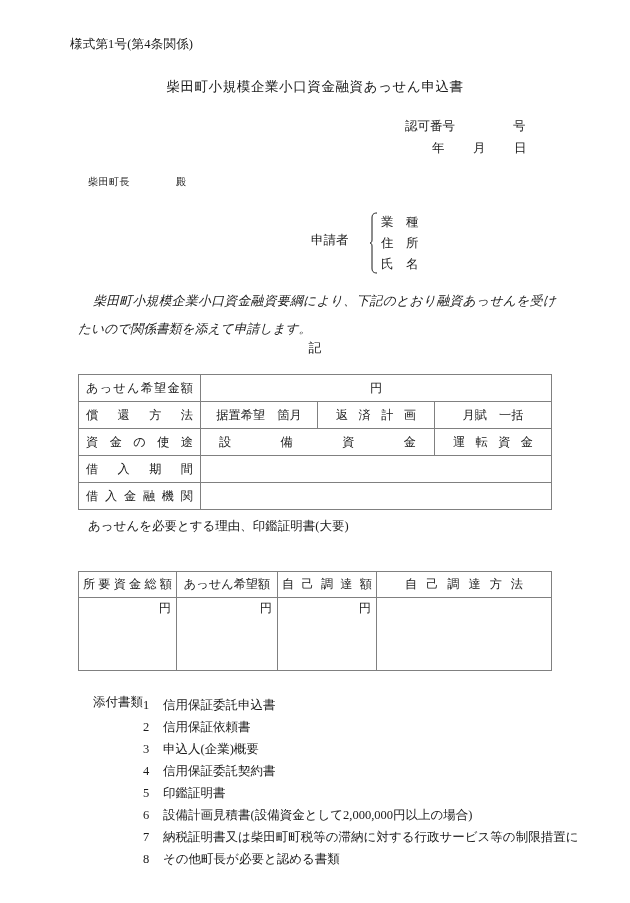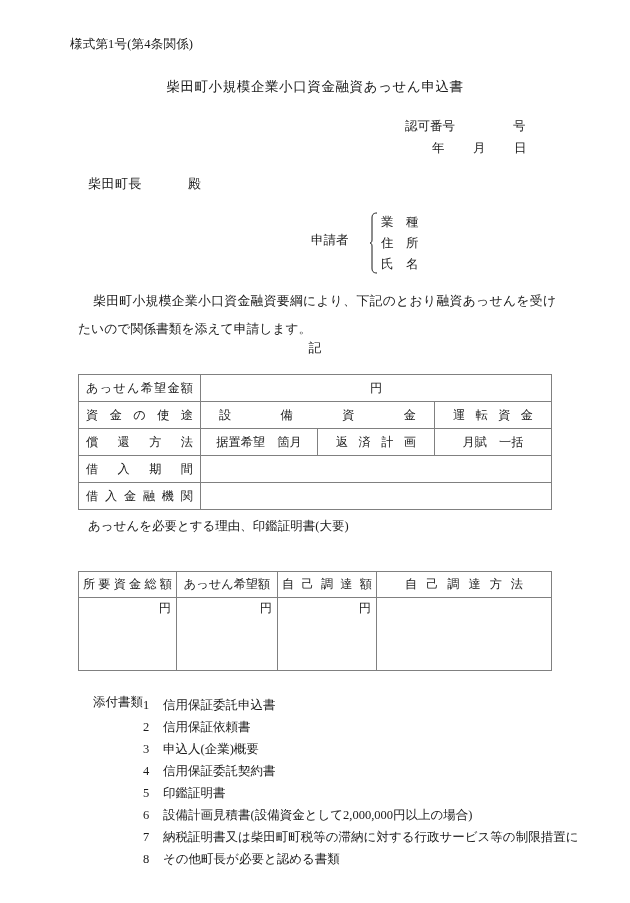--- a/index.html
+++ b/index.html
@@ -50,21 +50,21 @@
     font-size: 12.5px;
     width: 150px;
   }
   .date-y { position: absolute; left: 27px; top: 0; }
   .date-m { position: absolute; left: 68px; top: 0; }
   .date-d { position: absolute; left: 109px; top: 0; }
 
   
   .addressee {
     left: 88px; top: 175px;
-    font-size: 13px;
+    font-size: 10px;
     letter-spacing: 0.5px;
   }
   .addressee .hon { margin-left: 46px; }
 
   
   .applicant {
     left: 311px; top: 212px;
     font-size: 12.5px;
   }
   .applicant-label {
@@ -85,21 +85,21 @@
 
   
   .para {
     left: 78px; top: 287px;
     width: 478px;
     font-size: 12.8px;
     line-height: 28px;
     white-space: normal;
     text-align: justify;
   }
-  .para .indent { padding-left: 15px; }
+  .para .indent { padding-left: 15px; font-style: italic; }
   .ki {
     left: 0; right: 0; top: 340px;
     text-align: center;
     font-size: 12.8px;
   }
 
   
   .tbl {
     position: absolute;
     border-collapse: collapse;
@@ -230,41 +230,41 @@
         <tr>
       <td class="lbl-cell">
         <span class="spread">あっせん希望金額</span>
       </td>
       <td colspan="3">
         <span class="plain-center">円</span>
       </td>
     </tr>
     <tr>
       <td class="lbl-cell">
+        <span class="spread">償還方法</span>
+      </td>
+      <td style="width:117px">
+        <span class="plain-center">据置希望　箇月</span>
+      </td>
+      <td style="width:117px">
+        <span class="spread-center">返済計画</span>
+      </td>
+      <td>
+        <span class="plain-center">月賦　一括</span>
+      </td>
+    </tr>
+    <tr>
+      <td class="lbl-cell">
         <span class="spread">資金の使途</span>
       </td>
       <td colspan="2" style="width:177px">
         <span class="spread-center">設備資金</span>
       </td>
       <td>
         <span class="spread-center">運転資金</span>
-      </td>
-    </tr>
-    <tr>
-      <td class="lbl-cell">
-        <span class="spread">償還方法</span>
-      </td>
-      <td style="width:117px">
-        <span class="plain-center">据置希望　箇月</span>
-      </td>
-      <td style="width:117px">
-        <span class="spread-center">返済計画</span>
-      </td>
-      <td>
-        <span class="plain-center">月賦　一括</span>
       </td>
     </tr>
     <tr>
       <td class="lbl-cell">
         <span class="spread">借入期間</span>
       </td>
       <td colspan="3">
         <span class="plain-center"></span>
       </td>
     </tr>

